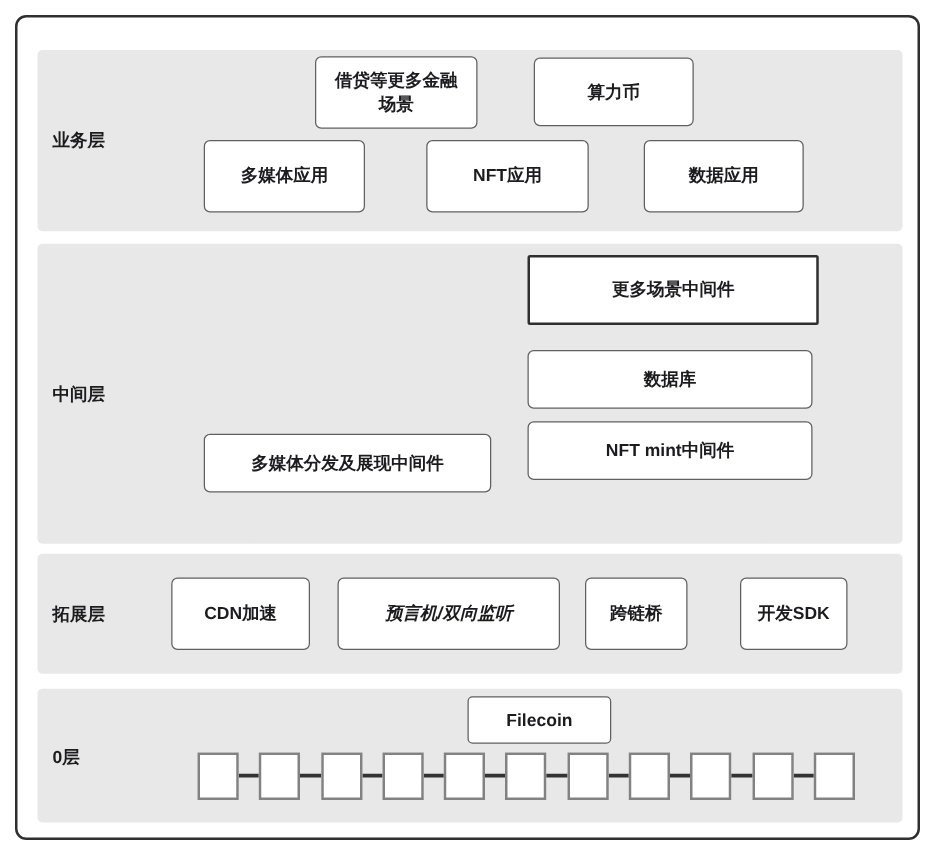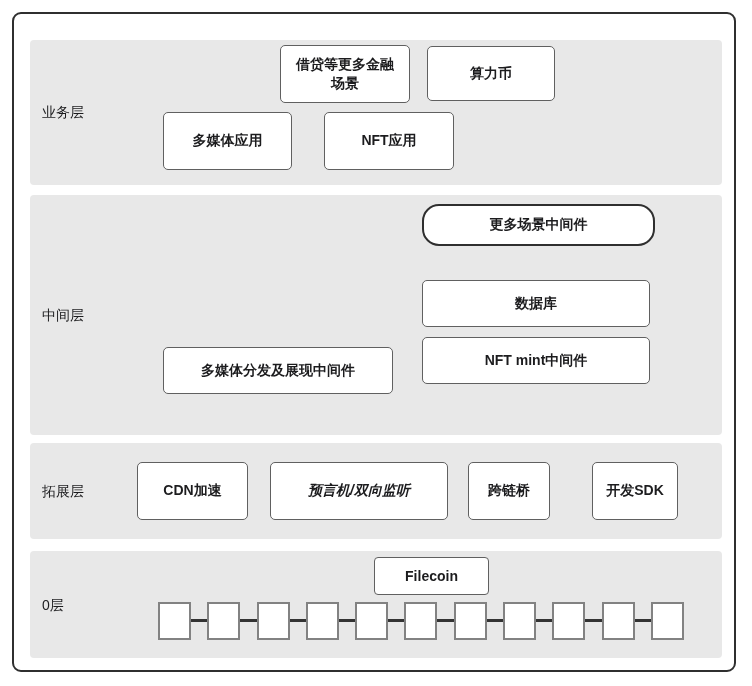--- a/index.html
+++ b/index.html
@@ -5,34 +5,34 @@
   html,body{margin:0;padding:0;background:#ffffff;}
   body{font-family:"Liberation Sans","DejaVu Sans",sans-serif;}
   .stage{position:relative;width:752px;height:686px;background:#ffffff;overflow:hidden;}
   .frame{position:absolute;left:12px;top:12px;width:724px;height:660px;
          border:2.5px solid #2f2f2f;border-radius:9px;background:#ffffff;box-sizing:border-box;}
   .layer-band{position:absolute;left:30px;width:692px;background:#e8e8e8;border-radius:4px;}
   #band-business{top:40px;height:145px;}
   #band-middleware{top:195px;height:240px;}
   #band-extension{top:443px;height:96px;}
   #band-layer0{top:551px;height:107px;}
-  .layer-label{position:absolute;left:42px;font-size:14px;font-weight:400;color:#1c1c1e;line-height:18px;}
+  .layer-label{position:absolute;left:42px;font-size:14px;font-weight:700;color:#1c1c1e;line-height:18px;}
   #label-business{top:103px;}
   #label-middleware{top:306px;}
   #label-extension{top:482px;}
   #label-layer0{top:596px;}
   .node{position:absolute;display:flex;align-items:center;justify-content:center;text-align:center;
         background:#ffffff;border:1.5px solid #606060;border-radius:5px;
         font-size:14px;font-weight:600;color:#1c1c1e;box-sizing:border-box;white-space:nowrap;}
-  .n-finance{left:252px;top:45px;width:130px;height:58px;padding:0 14px;line-height:1.35;white-space:normal;margin-left:28px;}
+  .n-finance{left:252px;top:45px;width:130px;height:58px;padding:0 14px;line-height:1.35;white-space:normal;}
   .n-hashcoin{left:427px;top:46px;width:128px;height:55px;}
   .n-multimedia-app{left:163px;top:112px;width:129px;height:58px;}
-  .n-nft-app{left:324px;top:112px;width:130px;height:58px;}
+  .n-nft-app{left:341px;top:112px;width:130px;height:58px;}
   .n-data-app{left:515px;top:112px;width:128px;height:58px;}
-  .n-more-scenario{left:422px;top:204px;width:233px;height:42px;border:2.5px solid #2f2f2f;border-radius:17px;}
+  .n-more-scenario{left:422px;top:204px;width:233px;height:56px;border:2.5px solid #2f2f2f;border-radius:2px;}
   .n-defi{left:163px;top:280px;width:230px;height:46px;}
   .n-database{left:422px;top:280px;width:228px;height:47px;}
   .n-multimedia-mw{left:163px;top:347px;width:230px;height:47px;text-align:right;}
   .n-nftmint{left:422px;top:337px;width:228px;height:47px;}
   .n-cdn{left:137px;top:462px;width:111px;height:58px;}
   .n-oracle{left:270px;top:462px;width:178px;height:58px;font-style:italic;}
   .n-bridge{left:468px;top:462px;width:82px;height:58px;}
   .n-sdk{left:592px;top:462px;width:86px;height:58px;}
   .n-filecoin{left:336px;top:557px;width:115px;height:38px;border-radius:4px;margin-left:38px;}
   .chain-line{position:absolute;left:162px;top:619px;width:518px;height:3px;background:#333333;}
@@ -53,20 +53,21 @@
 
   <div class="layer-label" id="label-business">业务层</div>
   <div class="layer-label" id="label-middleware">中间层</div>
   <div class="layer-label" id="label-extension">拓展层</div>
   <div class="layer-label" id="label-layer0">0层</div>
 
   <div class="node n-finance">借贷等更多金融场景</div>
   <div class="node n-hashcoin">算力币</div>
   <div class="node n-multimedia-app">多媒体应用</div>
   <div class="node n-nft-app">NFT应用</div>
+  <div class="node n-data-app">数据应用</div>
 
   <div class="node n-more-scenario">更多场景中间件</div>
   <div class="node n-database">数据库</div>
   <div class="node n-multimedia-mw">多媒体分发及展现中间件</div>
   <div class="node n-nftmint">NFT mint中间件</div>
 
   <div class="node n-cdn">CDN加速</div>
   <div class="node n-oracle">预言机/双向监听</div>
   <div class="node n-bridge">跨链桥</div>
   <div class="node n-sdk">开发SDK</div>

